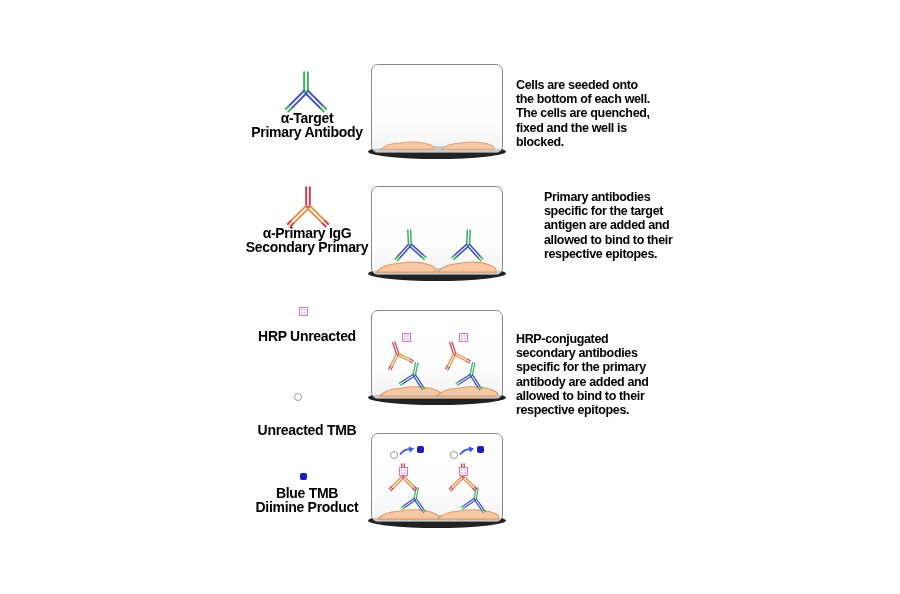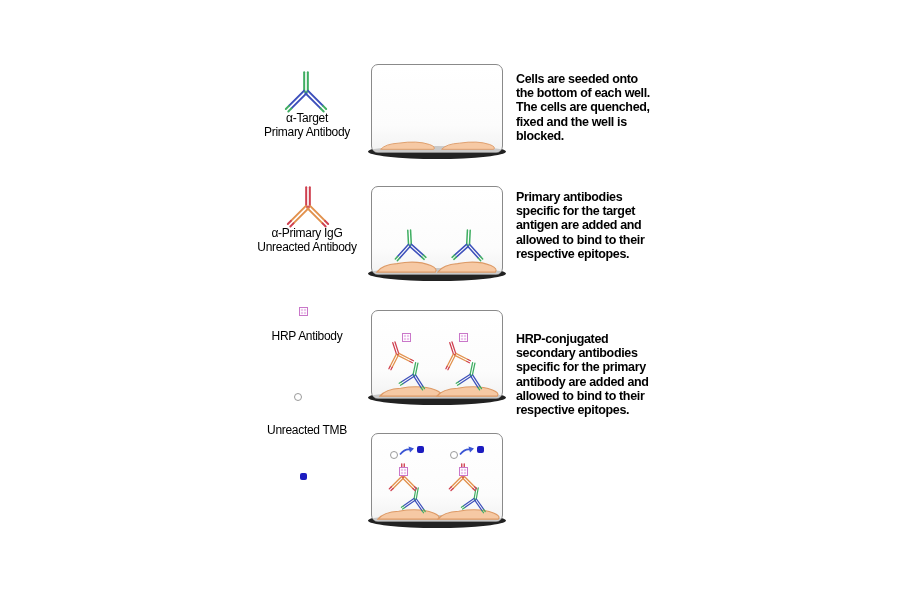--- a/index.html
+++ b/index.html
@@ -1,19 +1,19 @@
 <!DOCTYPE html>
 <html style="--text: #000000; --primary-antibody-stem: #3fae62; --primary-antibody-arm: #3d50bb; --secondary-antibody-stem: #cf4050; --secondary-antibody-arm: #e2924e; --hrp-conjugate: #c977c9; --unreacted-tmb-outline: #9a9a9a; --blue-tmb-diimine: #1c1cc0; --cell-fill: #f6c9a4; --cell-outline: #dd9a66; --well-border: #8a8a8a; --well-rim: #222222;"><head>
 <meta charset="utf-8">
 <style>
   html,body{margin:0;padding:0;background:#fff}
   .canvas{position:relative;width:900px;height:594px;background:#fff;overflow:hidden;
           font-family:"Liberation Sans",sans-serif;color:var(--text,#000)}
-  .legend-label{position:absolute;width:176px;text-align:center;font-weight:normal;
-                font-size:12px;line-height:13.5px;letter-spacing:-0.3px;white-space:pre-line}
+  .legend-label{position:absolute;width:176px;text-align:center;font-weight:bold;
+                font-size:14px;line-height:13.5px;letter-spacing:-0.3px;white-space:pre-line}
   .desc{position:absolute;width:154px;font-weight:bold;font-size:12.5px;line-height:14.2px;
         letter-spacing:-0.35px;white-space:pre-line}
   .well{position:absolute;width:138px;height:95px}
   .well-rim{position:absolute;left:0;right:0;bottom:0;height:15px;border-radius:50%;
             background:var(--well-rim,#222)}
   .well-body{position:absolute;left:3px;right:3px;top:0;bottom:6px;box-sizing:border-box;
              border:1.5px solid var(--well-border,#8a8a8a);border-radius:7px;overflow:hidden;
              background:linear-gradient(180deg,#ffffff 0%,#fcfcfc 70%,#f2f2f2 100%)}
   .well-floor{position:absolute;left:-8px;right:-8px;bottom:-6px;height:12px;border-radius:50%;
               background:#c9c9c9}
@@ -79,59 +79,59 @@
       <div class="well-floor"></div>
       <svg class="mound" style="left:7px;bottom:2px;width:58px;height:11px" viewBox="0 0 70 16" preserveAspectRatio="none">
           <use href="#mound"></use>
         </svg>
       <svg class="mound" style="left:68px;bottom:2px;width:57px;height:11px" viewBox="0 0 70 16" preserveAspectRatio="none">
           <use href="#mound"></use>
         </svg>
     </div>
   </div>
 
-  <div class="desc" style="left:516px;top:72px">Cells are seeded onto
+  <div class="desc" style="left:516px;top:78px">Cells are seeded onto
 the bottom of each well.
 The cells are quenched,
 fixed and the well is
 blocked.</div>
 
   <svg class="ab secondary" style="left:283px;top:183px;width:50px;height:50px" viewBox="0 0 60 60">
     <use href="#antibody"></use>
   </svg>
   <div class="legend-label" style="left:219px;top:227px">α-Primary IgG
-Unreacted Antibody</div>
+Secondary Primary</div>
 
   <div class="well" style="left:368px;top:186px">
     <div class="well-rim"></div>
     <div class="well-body">
       <div class="well-floor"></div>
       <svg class="mound" style="left:3px;bottom:1px;width:64px;height:15px" viewBox="0 0 70 16" preserveAspectRatio="none">
           <use href="#mound"></use>
         </svg>
       <svg class="mound" style="left:64px;bottom:1px;width:63px;height:15px" viewBox="0 0 70 16" preserveAspectRatio="none">
           <use href="#mound"></use>
         </svg>
       <svg class="ab primary" style="left:19px;bottom:9px;width:38px;height:38px;transform:rotate(-3deg)" viewBox="0 0 60 60">
           <use href="#antibody"></use>
         </svg>
       <svg class="ab primary" style="left:77px;bottom:9px;width:38px;height:38px;transform:rotate(3deg)" viewBox="0 0 60 60">
           <use href="#antibody"></use>
         </svg>
     </div>
   </div>
 
-  <div class="desc" style="left:516px;top:190px">Primary antibodies
+  <div class="desc" style="left:544px;top:190px">Primary antibodies
 specific for the target
 antigen are added and
 allowed to bind to their
 respective epitopes.</div>
 
   <span class="hrp" style="left:299px;top:307px"></span>
-  <div class="legend-label" style="left:219px;top:330px">HRP Antibody</div>
+  <div class="legend-label" style="left:219px;top:330px">HRP Unreacted</div>
   <span class="tmb" style="left:294px;top:393px"></span>
   <div class="legend-label" style="left:219px;top:424px">Unreacted TMB</div>
 
   <div class="well" style="left:368px;top:310px">
     <div class="well-rim"></div>
     <div class="well-body">
       <div class="well-floor"></div>
 
       <div class="stack" style="left:6px;bottom:1px;width:66px;height:72px">
         <svg class="mound" style="left:0;bottom:0;width:66px;height:14px" viewBox="0 0 70 16" preserveAspectRatio="none">
@@ -162,20 +162,22 @@
   </div>
 
   <div class="desc" style="left:516px;top:332px">HRP-conjugated
 secondary antibodies
 specific for the primary
 antibody are added and
 allowed to bind to their
 respective epitopes.</div>
 
   <span class="bluedot" style="left:300px;top:473px"></span>
+  <div class="legend-label" style="left:219px;top:487px">Blue TMB
+Diimine Product</div>
 
   <div class="well" style="left:368px;top:433px">
     <div class="well-rim"></div>
     <div class="well-body">
       <div class="well-floor"></div>
 
       <div class="stack" style="left:4px;bottom:1px;width:66px;height:80px">
         <svg class="mound" style="left:0;bottom:0;width:66px;height:14px" viewBox="0 0 70 16" preserveAspectRatio="none">
             <use href="#mound"></use>
           </svg>

